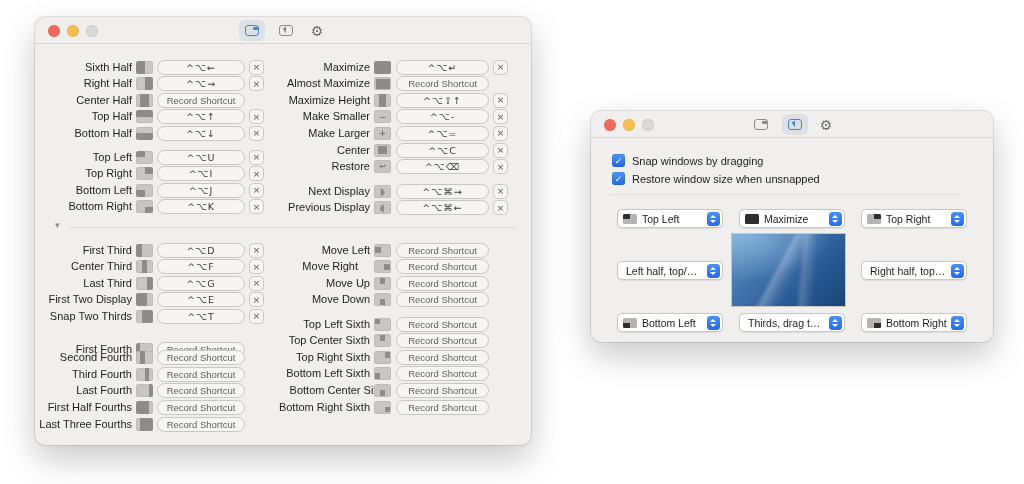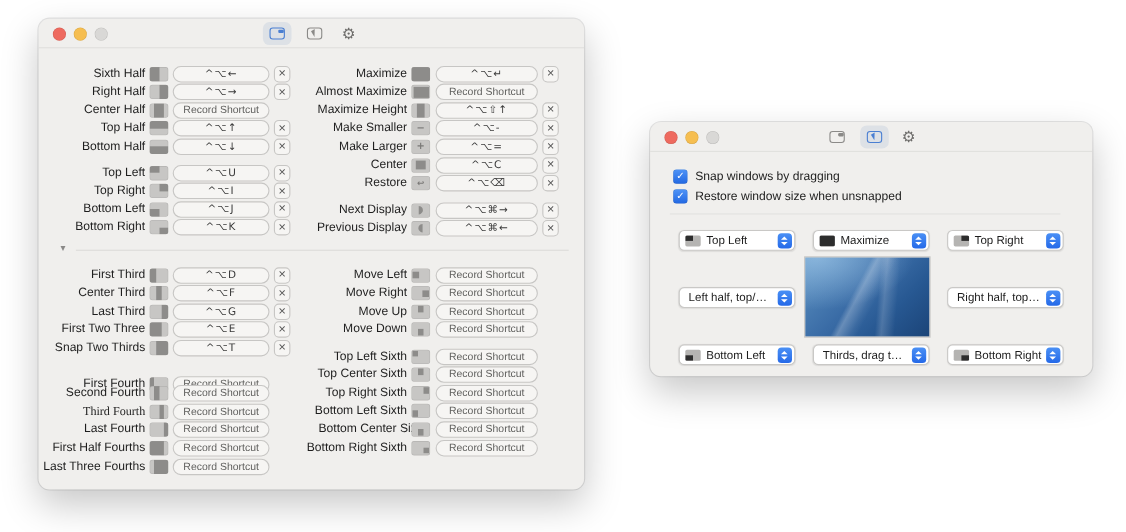--- a/index.html
+++ b/index.html
@@ -240,21 +240,21 @@
         </div>
         <div class="sc-row" style="top: 257.7px;">
           <span class="sc-label" style="left: 1px; width: 96px;">Last Third</span>
           <span class="mini ic-last-third" style="left: 101px;">
             <i class="fill"></i>
           </span>
           <div class="sc-field" style="left: 122px; width: 88px;">^⌥G</div>
           <button class="sc-clear" style="left: 214px;">×</button>
         </div>
         <div class="sc-row" style="top: 274.3px;">
-          <span class="sc-label" style="left: 1px; width: 96px;">First Two Three</span>
+          <span class="sc-label" style="left: 1px; width: 96px;">First Two Display</span>
           <span class="mini ic-first-two-thirds" style="left: 101px;">
             <i class="fill"></i>
           </span>
           <div class="sc-field" style="left: 122px; width: 88px;">^⌥E</div>
           <button class="sc-clear" style="left: 214px;">×</button>
         </div>
         <div class="sc-row" style="top: 290.9px;">
           <span class="sc-label" style="left: 1px; width: 96px;">Snap Two Thirds</span>
           <span class="mini ic-last-two-thirds" style="left: 101px;">
             <i class="fill"></i>
@@ -270,21 +270,21 @@
           <button class="sc-record" style="left: 122px; width: 88px;">Record Shortcut</button>
         </div>
         <div class="sc-row" style="top: 332.1px;">
           <span class="sc-label" style="left: 1px; width: 96px;">Second Fourth</span>
           <span class="mini ic-second-fourth" style="left: 101px;">
             <i class="fill"></i>
           </span>
           <button class="sc-record" style="left: 122px; width: 88px;">Record Shortcut</button>
         </div>
         <div class="sc-row" style="top: 348.7px;">
-          <span class="sc-label" style="left: 1px; width: 96px; font-family: Liberation Serif, serif;">Third Fourth</span>
+          <span class="sc-label" style="left: 1px; width: 96px;">Third Fourth</span>
           <span class="mini ic-third-fourth" style="left: 101px;">
             <i class="fill"></i>
           </span>
           <button class="sc-record" style="left: 122px; width: 88px;">Record Shortcut</button>
         </div>
         <div class="sc-row" style="top: 365.3px;">
           <span class="sc-label" style="left: 1px; width: 96px;">Last Fourth</span>
           <span class="mini ic-last-fourth" style="left: 101px;">
             <i class="fill"></i>
           </span>
@@ -366,21 +366,21 @@
           <button class="sc-clear" style="left: 458px;">×</button>
         </div>
         <div class="sc-row" style="top: 224.5px;">
           <span class="sc-label" style="left: 237px; width: 98px;">Move Left</span>
           <span class="mini ic-move-left" style="left: 339px;">
             <i class="fill"></i>
           </span>
           <button class="sc-record" style="left: 361px; width: 93px;">Record Shortcut</button>
         </div>
         <div class="sc-row" style="top: 241.1px;">
-          <span class="sc-label" style="left: 237px; width: 98px;">Move Right</span>
+          <span class="sc-label" style="left: 225px; width: 98px;">Move Right</span>
           <span class="mini ic-move-right" style="left: 339px;">
             <i class="fill"></i>
           </span>
           <button class="sc-record" style="left: 361px; width: 93px;">Record Shortcut</button>
         </div>
         <div class="sc-row" style="top: 257.7px;">
           <span class="sc-label" style="left: 237px; width: 98px;">Move Up</span>
           <span class="mini ic-move-up" style="left: 339px;">
             <i class="fill"></i>
           </span>

